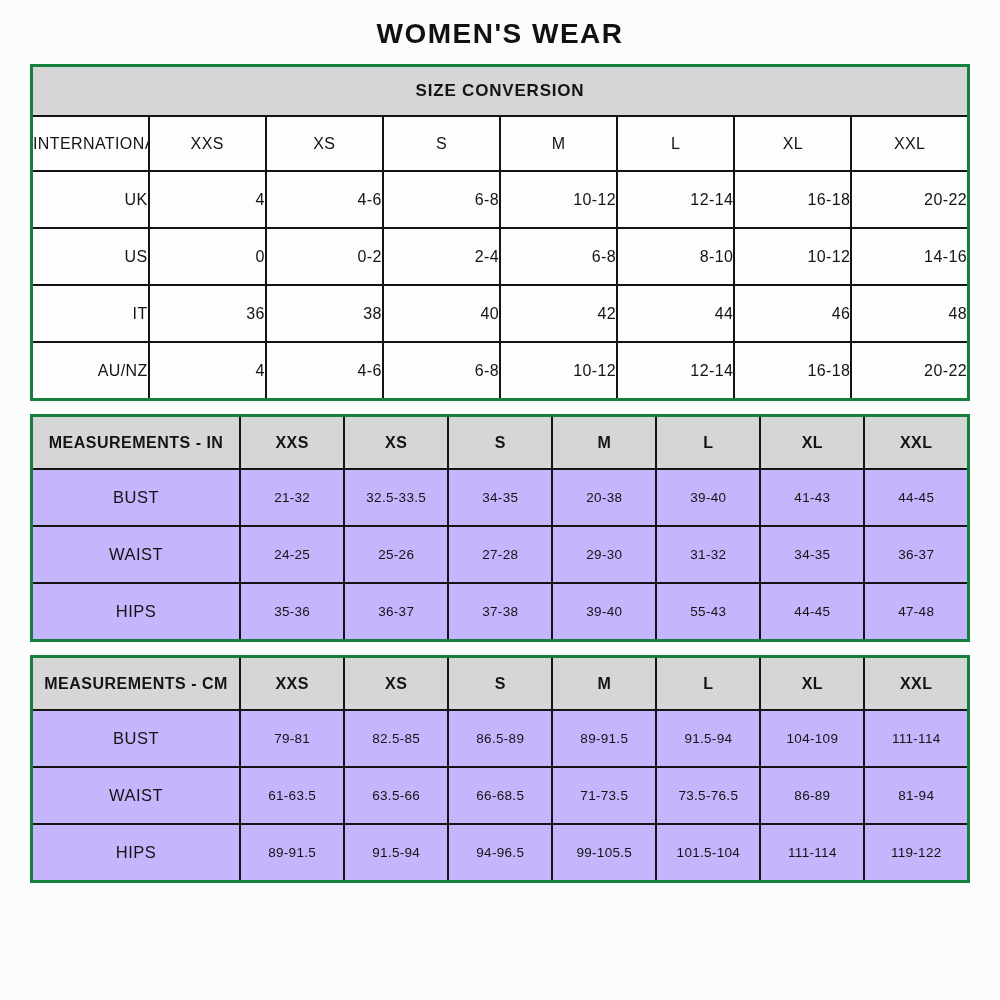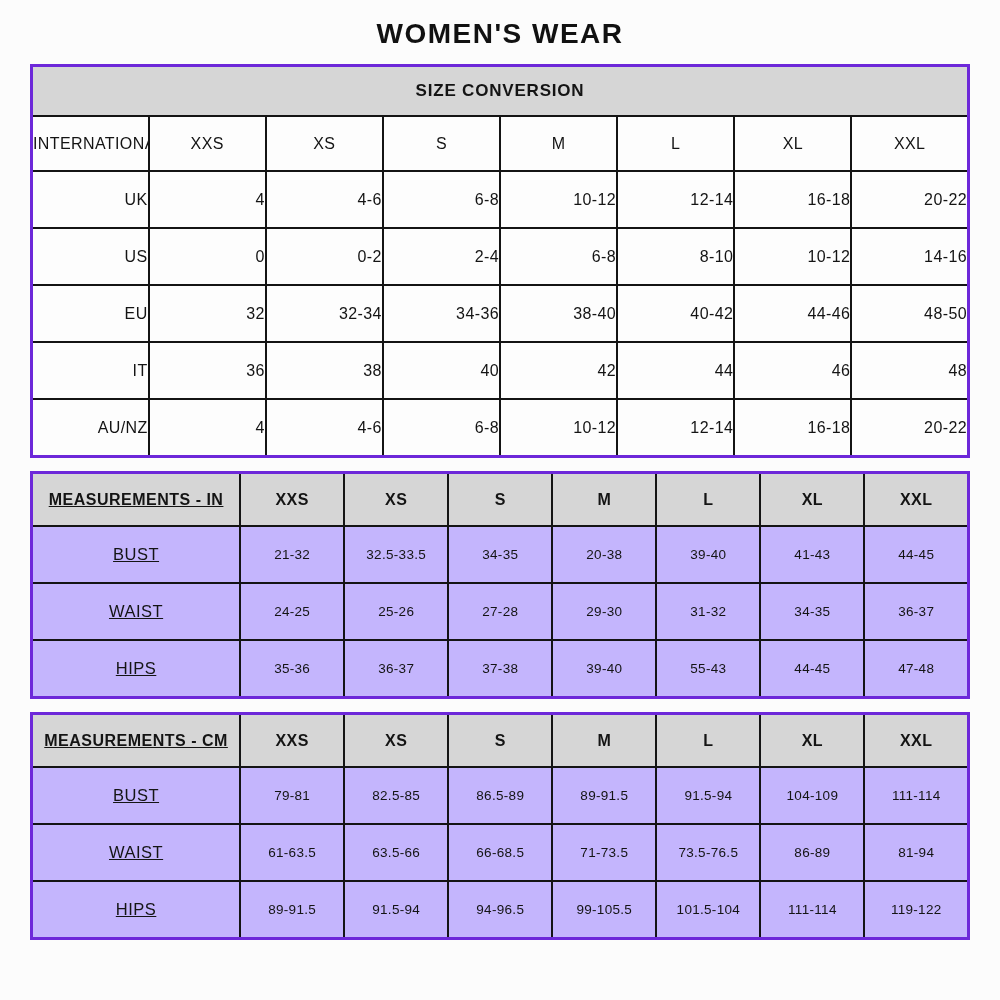--- a/index.html
+++ b/index.html
@@ -19,21 +19,21 @@
     font-weight: 700;
     letter-spacing: 1.5px;
     margin: 8px 0 14px 0;
     color: #111;
   }
 
   table.tbl {
     width: 100%;
     border-collapse: collapse;
     table-layout: fixed;
-    border: 3px solid #6d28d9;
+    border: 3px solid #15803d;
     margin-bottom: 13px;
   }
   table.tbl th, table.tbl td {
     border: 2px solid #141414;
     text-align: center;
     vertical-align: middle;
     padding: 0;
     overflow: hidden;
     white-space: nowrap;
   }
@@ -76,21 +76,21 @@
     font-size: 13.5px;
     font-weight: 400;
     letter-spacing: 0.3px;
     background: #c4b5fd;
   }
   .meas tbody td.row-label {
     font-size: 16.5px;
     font-weight: 500;
     letter-spacing: 0.5px;
   }
-  .meas .label-col { width: 22%; text-decoration: underline; }
+  .meas .label-col { width: 22%; }
 </style>
 </head>
 <body>
 
 <div class="page">
 
   <div class="title">WOMEN'S WEAR</div>
 
   <table class="tbl conv">
     <thead>
@@ -123,30 +123,20 @@
           <td class="label-col row-label">US</td>
           <td>0</td>
           <td>0-2</td>
           <td>2-4</td>
           <td>6-8</td>
           <td>8-10</td>
           <td>10-12</td>
           <td>14-16</td>
         </tr>
         <tr>
-          <td class="label-col row-label">EU</td>
-          <td>32</td>
-          <td>32-34</td>
-          <td>34-36</td>
-          <td>38-40</td>
-          <td>40-42</td>
-          <td>44-46</td>
-          <td>48-50</td>
-        </tr>
-        <tr>
           <td class="label-col row-label">IT</td>
           <td>36</td>
           <td>38</td>
           <td>40</td>
           <td>42</td>
           <td>44</td>
           <td>46</td>
           <td>48</td>
         </tr>
         <tr>

